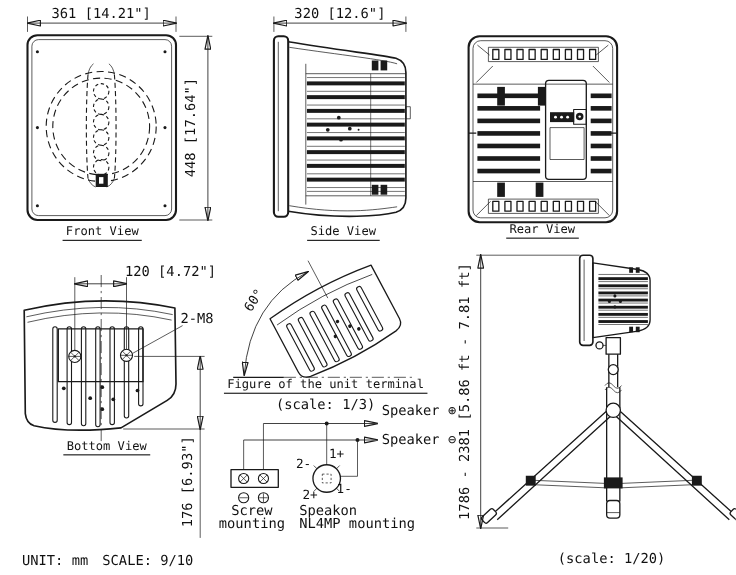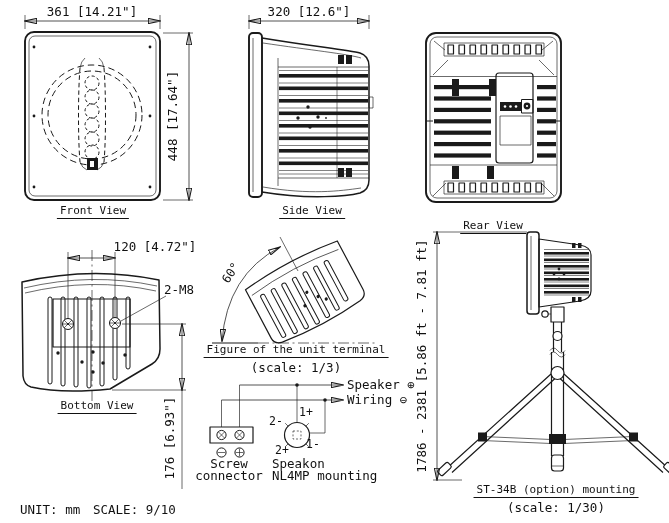--- a/index.html
+++ b/index.html
@@ -326,42 +326,41 @@
   </g>
 </svg>
 
 <div class="t c" style="left:92px;top:5px">361 [14.21"]</div>
 <div class="t rot" style="left:173px;top:116px">448 [17.64"]</div>
 <div class="t lab c u" style="left:93px;top:205px">Front View</div>
 
 <div class="t c" style="left:309px;top:5px">320 [12.6"]</div>
 <div class="t lab c u" style="left:312px;top:205px">Side View</div>
 
-<div class="t lab c u" style="left:493px;top:220px">Rear View</div>
+<div class="t lab c u" style="left:493px;top:203px">Rear View</div>
 
 <div class="t c" style="left:155px;top:240px">120 [4.72"]</div>
 <div class="t" style="left:164px;top:283px">2-M8</div>
 <div class="t rot" style="left:170px;top:438px">176 [6.93"]</div>
 <div class="t lab c u" style="left:97px;top:400px">Bottom View</div>
 
 <div class="t a60" style="left:231px;top:273px">60°</div>
 <div class="t lab c u" style="left:296px;top:344px">Figure of the unit terminal</div>
 <div class="t c" style="left:296px;top:361px">(scale: 1/3)</div>
 
-<div class="t" style="left:347px;top:378px">Speaker ⊕</div>
-<div class="t" style="left:347px;top:393px">Wiring ⊖</div>
+<div class="t" style="left:347px;top:366px">Speaker ⊕</div>
+<div class="t" style="left:347px;top:393px">Speaker ⊖</div>
 <div class="t sm" style="left:299px;top:406px">1+</div>
 <div class="t sm" style="left:269px;top:415px">2-</div>
 <div class="t sm" style="left:275px;top:444px">2+</div>
 <div class="t sm" style="left:306px;top:438px">1-</div>
 <div class="t c" style="left:229px;top:457px">Screw</div>
-<div class="t c" style="left:229px;top:469px">connector</div>
+<div class="t c" style="left:229px;top:469px">mounting</div>
 <div class="t" style="left:272px;top:457px">Speakon</div>
 <div class="t" style="left:272px;top:469px">NL4MP mounting</div>
 
 <div class="t rot" style="left:422px;top:356px">1786 - 2381 [5.86 ft - 7.81 ft]</div>
-<div class="t lab c u" style="left:556px;top:484px">ST-34B (option) mounting</div>
-<div class="t c" style="left:556px;top:501px">(scale: 1/30)</div>
+<div class="t c" style="left:556px;top:501px">(scale: 1/20)</div>
 
 <div class="t" style="left:20px;top:503px">UNIT: mm</div>
 <div class="t" style="left:93px;top:503px">SCALE: 9/10</div>
 
 </div>
 
 </body></html>

